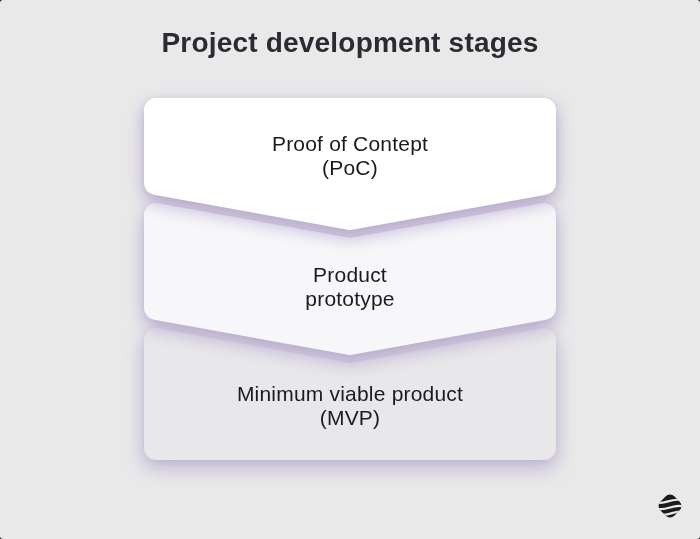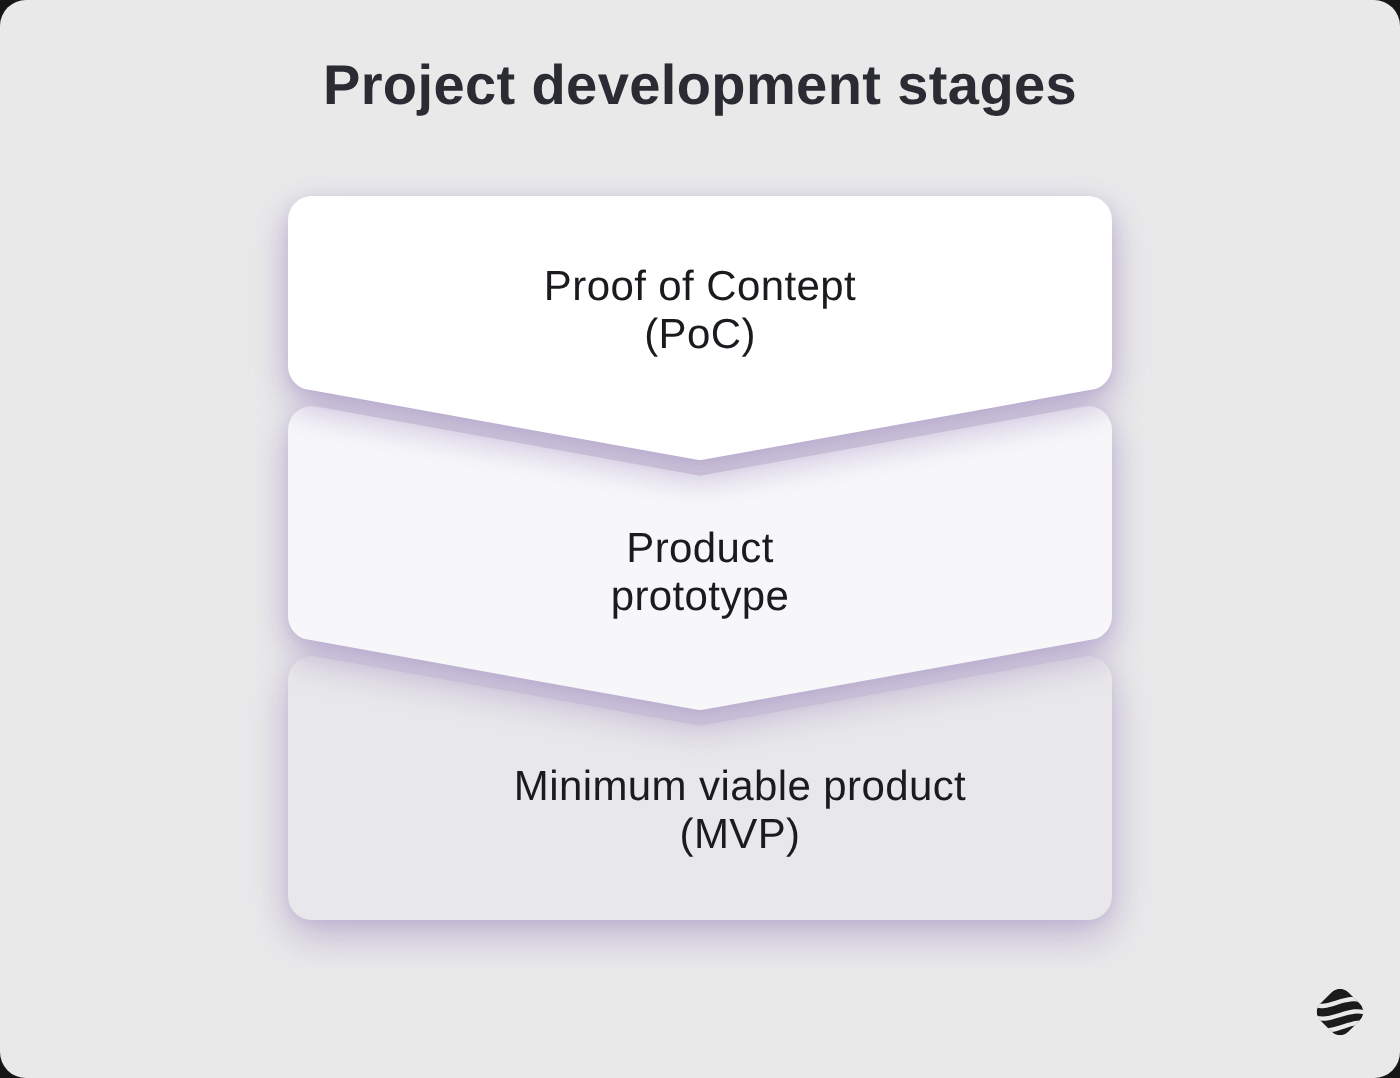--- a/index.html
+++ b/index.html
@@ -10,21 +10,21 @@
     overflow: hidden;
   }
   .canvas {
     position: relative;
     width: 700px; height: 539px;
     background: #161616;
   }
   .surface {
     position: absolute; inset: 0;
     background: #e9e9ea;
-    border-radius: 13px;
+    border-radius: 3px;
     overflow: hidden;
   }
   .title {
     position: absolute;
     top: 27px; left: 0; width: 700px;
     text-align: center;
     font-size: 28px;
     font-weight: 600;
     letter-spacing: 0.2px;
     color: #2b2c33;
@@ -47,21 +47,21 @@
     justify-content: center;
     text-align: center;
     font-size: 21px;
     font-weight: 500;
     line-height: 24px;
     letter-spacing: 0.2px;
     color: #1b1b1f;
   }
   .label-1 { top: 98px;  height: 116px; }
   .label-2 { top: 230px; height: 114px; }
-  .label-3 { top: 350px; height: 112px; padding-left: 20px; }
+  .label-3 { top: 350px; height: 112px; }
   .logo {
     position: absolute;
     left: 652px; top: 488px;
     width: 36px; height: 36px;
     z-index: 6;
   }
 </style>
 </head>
 <body>
 

